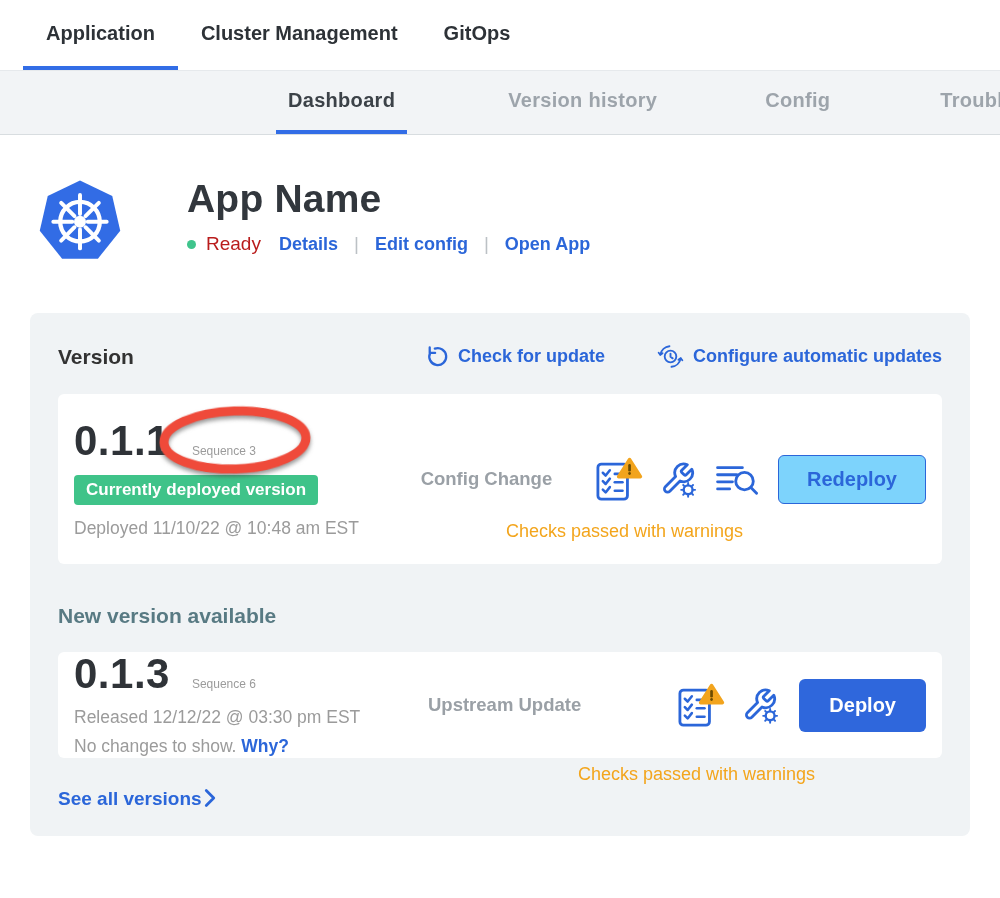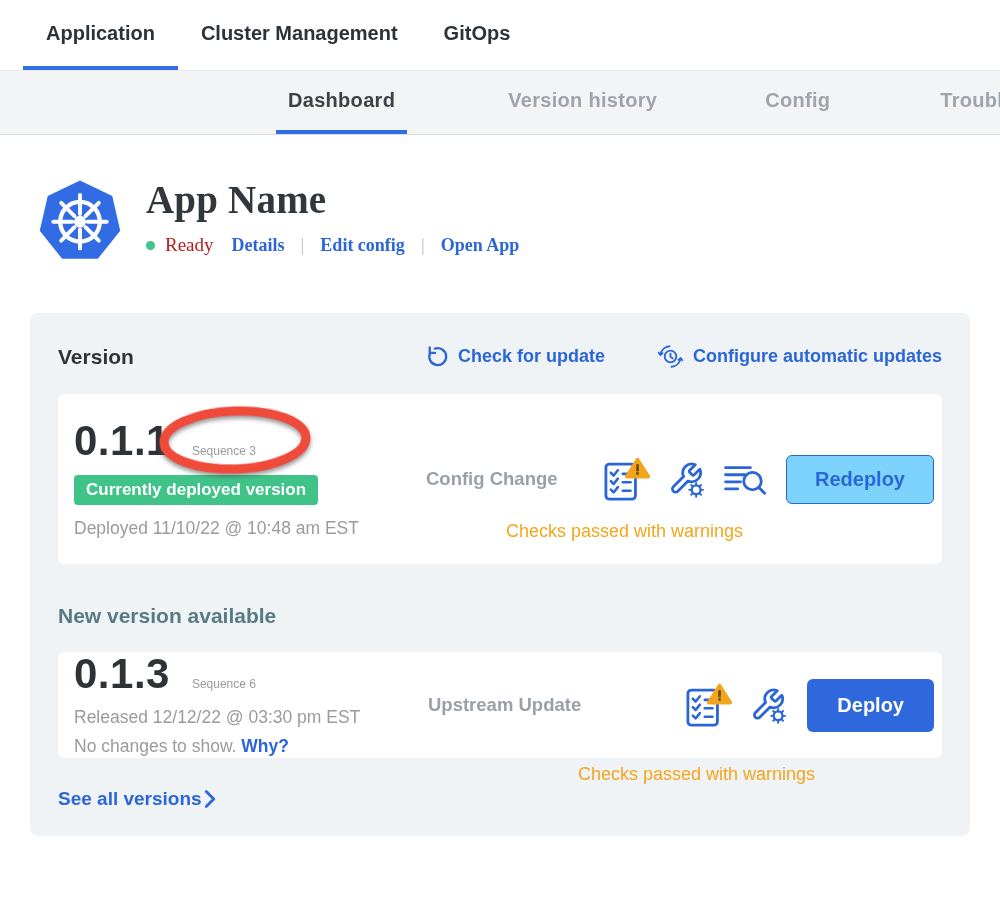--- a/index.html
+++ b/index.html
@@ -18,38 +18,38 @@
   .subnav-tab { display:flex; align-items:center; padding:0 12px; font-size:20px;
     font-weight:700; color:#9da4ab; border-bottom:4px solid transparent;
     letter-spacing:.3px; cursor:pointer; }
   .subnav-tab.active { color:#3c4248; border-bottom-color:#326de6; }
   .subnav-tab:nth-child(1){ margin-left:264px; }
   .subnav-tab:nth-child(2){ margin-left:89px; }
   .subnav-tab:nth-child(3){ margin-left:84px; }
   .subnav-tab:nth-child(4){ margin-left:86px; }
 
   
-  .app-header { display:flex; margin:42px 0 0 37px; gap:23px;font-family:Liberation Serif, serif; }
+  .app-header { display:flex; margin:42px 0 0 37px; gap:64px; }
   .app-title { font-size:39px; font-weight:800; color:#32373d; letter-spacing:.2px; }
   .status-row { display:flex; align-items:center; margin-top:12px; }
   .status-dot { width:9px; height:9px; border-radius:50%; background:#3fc48c; margin-right:10px; }
   .status-text { font-size:19px; font-weight:500; color:#b91c1c; margin-right:18px;text-align:center; }
   .hdr-link { font-size:18px; font-weight:700; color:#2b66d9; cursor:pointer; }
   .hdr-sep { color:#bcc1c5; font-size:19px; font-weight:300; margin:0 16px; }
 
   
   .panel { margin:50px 30px 0; background:#f0f3f5; border-radius:8px; padding:30px 28px 26px; }
   .panel-head { display:flex; justify-content:space-between; align-items:center; }
   .panel-title { font-size:21px; font-weight:800; color:#323232; }
   .panel-actions { display:flex; gap:52px; }
   .panel-link { display:flex; align-items:center; gap:9px; font-size:18px; font-weight:700;
     color:#2b66d9; cursor:pointer; }
 
   .vcard { position:relative; display:flex; align-items:center; background:#fff;
-    border-radius:6px; margin-top:24px; padding:0 8px 0 16px; }
+    border-radius:6px; margin-top:24px; padding:0 16px 0 16px; }
   .vcard.current { height:170px; }
   .vcard.available { height:106px; }
 
   .col-left { width:354px; }
   .ver-row { display:flex; align-items:baseline; }
   .ver-num { font-size:42px; font-weight:800; color:#2f3338; line-height:1; letter-spacing:.5px; }
   .ver-seq { font-size:12px; font-weight:500; color:#9b9b9b; margin-left:22px; }
   .badge { display:inline-block; margin-top:13px; background:#3fc389; color:#fff;
     font-size:17px; font-weight:700; padding:5px 12px; border-radius:4px; }
   .meta-line { margin-top:13px; font-size:17.5px; font-weight:500; color:#9b9b9b; }
@@ -66,21 +66,21 @@
   .checks-warn { position:absolute; font-size:18px; font-weight:400; color:#f3a51c; }
   .vcard.current .checks-warn { left:448px; top:127px; }
   .vcard.available .checks-warn { left:520px; top:112px; }
 
   .annotation { position:absolute; left:98px; top:10px; pointer-events:none;
     transform:rotate(-2deg);
     filter:drop-shadow(0 3px 2px rgba(70,70,70,.55)); }
 
   .new-ver-head { margin-top:40px; font-size:21px; font-weight:700; color:#587a83; }
 
-  .see-all { display:flex; align-items:center; gap:1px; margin-top:30px;
+  .see-all { display:flex; gap:1px; margin-top:30px;
     font-size:19px; font-weight:700; color:#2b66d9; cursor:pointer; }
 
   svg { display:block; }
 </style>
 </head>
 <body>
 
 <nav class="topnav">
   <div class="topnav-item active">Application</div>
   <div class="topnav-item">Cluster Management</div>

